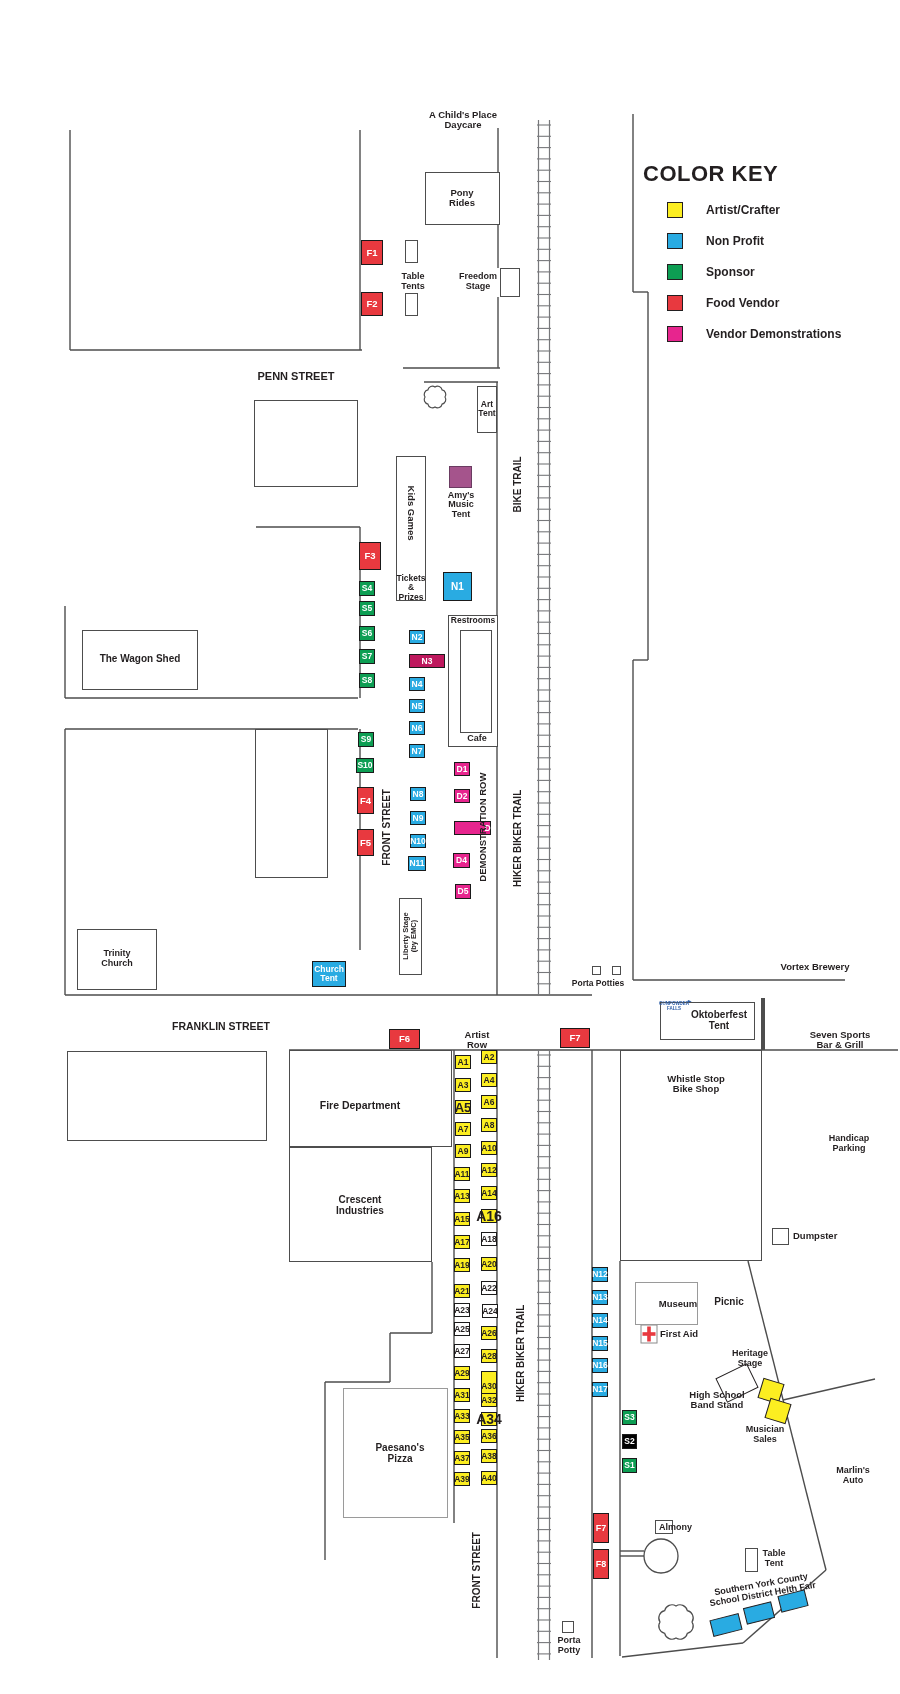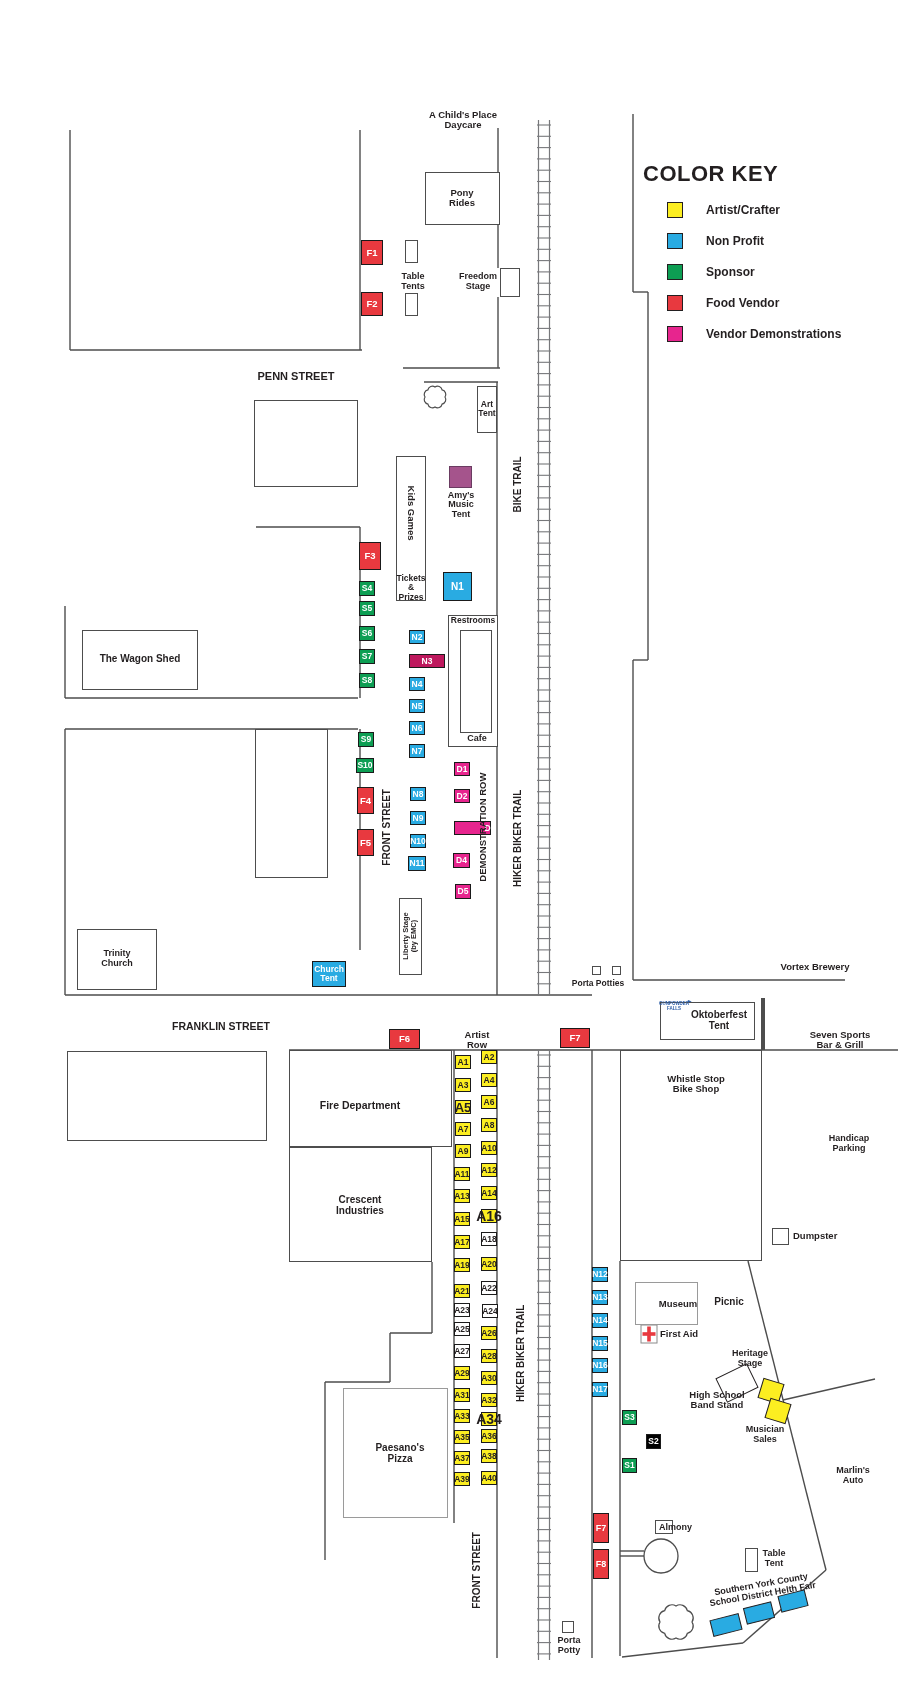--- a/index.html
+++ b/index.html
@@ -326,34 +326,34 @@
     <div class="booth" style="left: 481px; top: 1141px; width: 16px; height: 14px; background: rgb(252, 238, 33); color: rgb(35, 31, 32); font-size: 8.5px;">A10</div>
     <div class="booth" style="left: 481px; top: 1163px; width: 16px; height: 14px; background: rgb(252, 238, 33); color: rgb(35, 31, 32); font-size: 8.5px;">A12</div>
     <div class="booth" style="left: 481px; top: 1186px; width: 16px; height: 14px; background: rgb(252, 238, 33); color: rgb(35, 31, 32); font-size: 8.5px;">A14</div>
     <div class="booth" style="left: 481px; top: 1209px; width: 16px; height: 14px; background: rgb(252, 238, 33); color: rgb(35, 31, 32); font-size: 14px;">A16</div>
     <div class="booth" style="left: 481px; top: 1232px; width: 16px; height: 14px; background: rgb(255, 255, 255); color: rgb(35, 31, 32); font-size: 8.5px;">A18</div>
     <div class="booth" style="left: 481px; top: 1257px; width: 16px; height: 14px; background: rgb(252, 238, 33); color: rgb(35, 31, 32); font-size: 8.5px;">A20</div>
     <div class="booth" style="left: 481px; top: 1281px; width: 16px; height: 14px; background: rgb(255, 255, 255); color: rgb(35, 31, 32); font-size: 8.5px;">A22</div>
     <div class="booth" style="left: 482px; top: 1304px; width: 16px; height: 14px; background: rgb(255, 255, 255); color: rgb(35, 31, 32); font-size: 8.5px;">A24</div>
     <div class="booth" style="left: 481px; top: 1326px; width: 16px; height: 14px; background: rgb(252, 238, 33); color: rgb(35, 31, 32); font-size: 8.5px;">A26</div>
     <div class="booth" style="left: 481px; top: 1349px; width: 16px; height: 14px; background: rgb(252, 238, 33); color: rgb(35, 31, 32); font-size: 8.5px;">A28</div>
-    <div class="booth" style="left: 481px; top: 1371px; width: 16px; height: 14px; background: rgb(252, 238, 33); color: rgb(35, 31, 32); font-size: 8.5px;">A30</div>
+    <div class="booth" style="left: 481px; top: 1371px; width: 16px; height: 30px; background: rgb(252, 238, 33); color: rgb(35, 31, 32); font-size: 8.5px;">A30</div>
     <div class="booth" style="left: 481px; top: 1393px; width: 16px; height: 14px; background: rgb(252, 238, 33); color: rgb(35, 31, 32); font-size: 8.5px;">A32</div>
     <div class="booth" style="left: 481px; top: 1412px; width: 16px; height: 14px; background: rgb(252, 238, 33); color: rgb(35, 31, 32); font-size: 14px;">A34</div>
     <div class="booth" style="left: 481px; top: 1429px; width: 16px; height: 14px; background: rgb(252, 238, 33); color: rgb(35, 31, 32); font-size: 8.5px;">A36</div>
     <div class="booth" style="left: 481px; top: 1449px; width: 16px; height: 14px; background: rgb(252, 238, 33); color: rgb(35, 31, 32); font-size: 8.5px;">A38</div>
     <div class="booth" style="left: 481px; top: 1471px; width: 16px; height: 14px; background: rgb(252, 238, 33); color: rgb(35, 31, 32); font-size: 8.5px;">A40</div>
     <div class="booth" style="left: 592px; top: 1267px; width: 16px; height: 15px; background: rgb(41, 171, 226); color: rgb(255, 255, 255); font-size: 8.5px;">N12</div>
     <div class="booth" style="left: 592px; top: 1290px; width: 16px; height: 15px; background: rgb(41, 171, 226); color: rgb(255, 255, 255); font-size: 8.5px;">N13</div>
     <div class="booth" style="left: 592px; top: 1313px; width: 16px; height: 15px; background: rgb(41, 171, 226); color: rgb(255, 255, 255); font-size: 8.5px;">N14</div>
     <div class="booth" style="left: 592px; top: 1336px; width: 16px; height: 15px; background: rgb(41, 171, 226); color: rgb(255, 255, 255); font-size: 8.5px;">N15</div>
     <div class="booth" style="left: 592px; top: 1358px; width: 16px; height: 15px; background: rgb(41, 171, 226); color: rgb(255, 255, 255); font-size: 8.5px;">N16</div>
     <div class="booth" style="left: 592px; top: 1382px; width: 16px; height: 15px; background: rgb(41, 171, 226); color: rgb(255, 255, 255); font-size: 8.5px;">N17</div>
     <div class="booth" style="left: 622px; top: 1410px; width: 15px; height: 15px; background: rgb(13, 158, 83); color: rgb(255, 255, 255); font-size: 8.5px;">S3</div>
-    <div class="booth" style="left: 622px; top: 1434px; width: 15px; height: 15px; background: #000000; color: rgb(255, 255, 255); font-size: 8.5px; margin-left: 24px;">S2</div>
+    <div class="booth" style="left: 622px; top: 1434px; width: 15px; height: 15px; background: #000000; color: rgb(255, 255, 255); font-size: 8.5px;">S2</div>
     <div class="booth" style="left: 622px; top: 1458px; width: 15px; height: 15px; background: rgb(13, 158, 83); color: rgb(255, 255, 255); font-size: 8.5px;">S1</div>
     <div class="booth" style="left: 593px; top: 1513px; width: 16px; height: 30px; background: rgb(232, 57, 63); color: rgb(255, 255, 255); font-size: 9px;">F7</div>
     <div class="booth" style="left: 593px; top: 1549px; width: 16px; height: 30px; background: rgb(232, 57, 63); color: rgb(255, 255, 255); font-size: 9px;">F8</div>
     <div class="booth" style="left: 449px; top: 466px; width: 23px; height: 22px; background: rgb(165, 84, 140); border-color: rgb(106, 59, 97);"></div>
     <div class="booth" style="left: 312px; top: 961px; width: 34px; height: 26px; background: rgb(41, 171, 226); color: rgb(255, 255, 255); font-size: 8.5px; white-space: pre-line; text-align: center; line-height: 1.05;">Church
 Tent</div>
     <div class="lbl" style="font-size: 9.5px; left: 343px; top: 109.835px; width: 240px;">A Child's Place
 Daycare</div>
     <div class="lbl" style="font-size: 9.5px; left: 342px; top: 187.835px; width: 240px;">Pony
 Rides</div>

